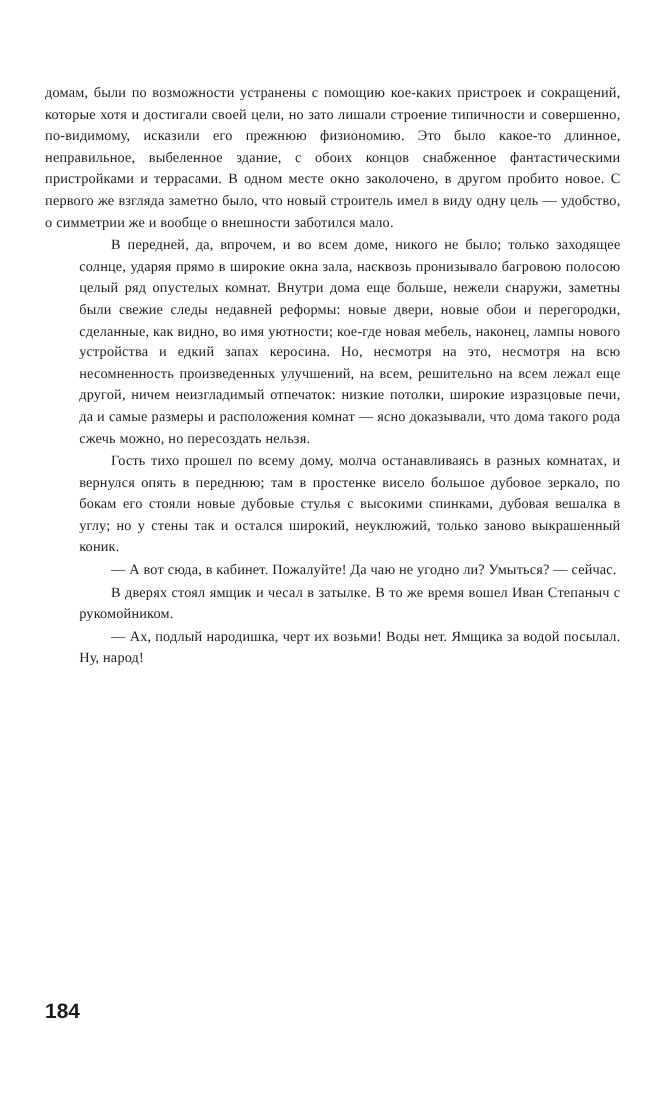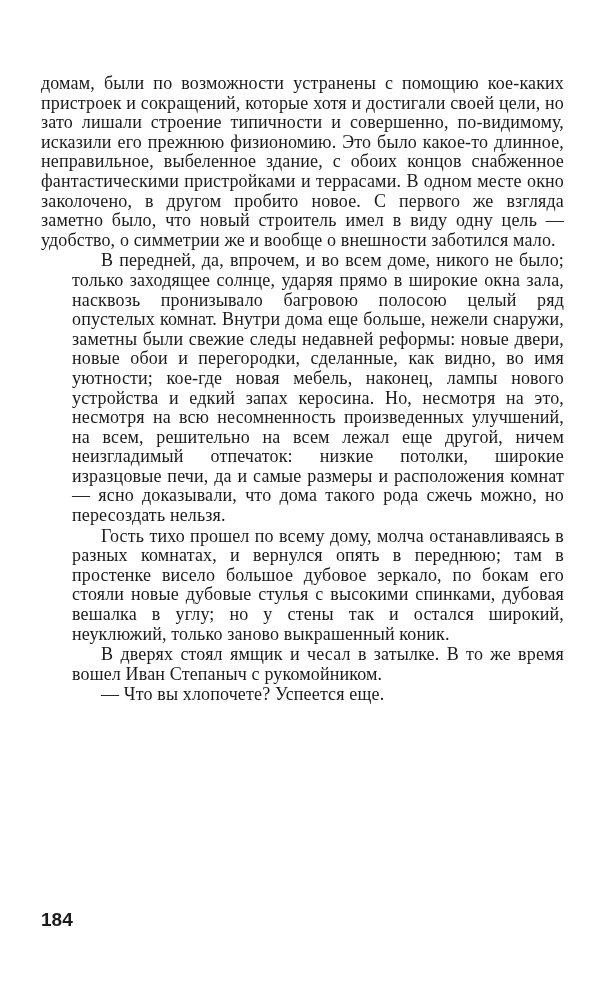--- a/index.html
+++ b/index.html
@@ -3,21 +3,21 @@
 <meta charset="utf-8">
 <style>
   html, body { margin: 0; padding: 0; background: #ffffff; }
   body { width: 600px; height: 1001px; position: relative; overflow: hidden; }
   .page {
     position: absolute;
     left: 41px;
     top: 74px;
     width: 523px;
     font-family: "Liberation Serif", "DejaVu Serif", serif;
-    font-size: 18px;
+    font-size: 13px;
     line-height: 19.6px;
     color: #1a1a1a;
     text-align: justify;
     letter-spacing: 0.15px;
   }
   .page p { margin: 0; text-indent: 29px; hyphens: manual; }
   .page p.cont { text-indent: 0; }
   .page .gap { margin-top: 1px; margin-left: 31px; }
   .folio {
     position: absolute;
@@ -29,17 +29,18 @@
     color: #1a1a1a;
   }
 </style>
 </head>
 <body>
 
 <div class="page">
   <p class="cont">домам, были по возможности устранены с помощию кое-каких пристроек и сокращений, которые хотя и достигали своей цели, но зато лишали строение типичности и совершенно, по-видимому, исказили его прежнюю физиономию. Это было какое-то длинное, неправильное, выбеленное здание, с обоих концов снабженное фантастическими пристройками и террасами. В одном месте окно заколочено, в другом пробито новое. С первого же взгляда заметно было, что новый строитель имел в виду одну цель — удобство, о симметрии же и вообще о внешности заботился мало.</p>
   <p class="gap">В передней, да, впрочем, и во всем доме, никого не было; только заходящее солнце, ударяя прямо в широкие окна зала, насквозь пронизывало багровою полосою целый ряд опустелых комнат. Внутри дома еще больше, нежели снаружи, заметны были свежие следы недавней реформы: новые двери, новые обои и перегородки, сделанные, как видно, во имя уютности; кое-где новая мебель, наконец, лампы нового устройства и едкий запах керосина. Но, несмотря на это, несмотря на всю несомненность произведенных улучшений, на всем, решительно на всем лежал еще другой, ничем неизгладимый отпечаток: низкие потолки, широкие изразцовые печи, да и самые размеры и расположения комнат — ясно доказывали, что дома такого рода сжечь можно, но пересоздать нельзя.</p>
   <p class="gap">Гость тихо прошел по всему дому, молча останавливаясь в разных комнатах, и вернулся опять в переднюю; там в простенке висело большое дубовое зеркало, по бокам его стояли новые дубовые стулья с высокими спинками, дубовая вешалка в углу; но у стены так и остался широкий, неуклюжий, только заново выкрашенный коник.</p>
+  <p class="gap">— А вот сюда, в кабинет. Пожалуйте! Да чаю не угодно ли? Умыться? — сейчас.</p>
   <p class="gap">В дверях стоял ямщик и чесал в затылке. В то же время вошел Иван Степаныч с рукомойником.</p>
-  <p class="gap">— Что вы хлопочете? Успеется еще.</p>
+  <p class="gap">— Ах, подлый народишка, черт их возьми! Воды нет. Ямщика за водой посылал. Ну, народ!</p>
 </div>
 
 <div class="folio">184</div>
 
 </body></html>

